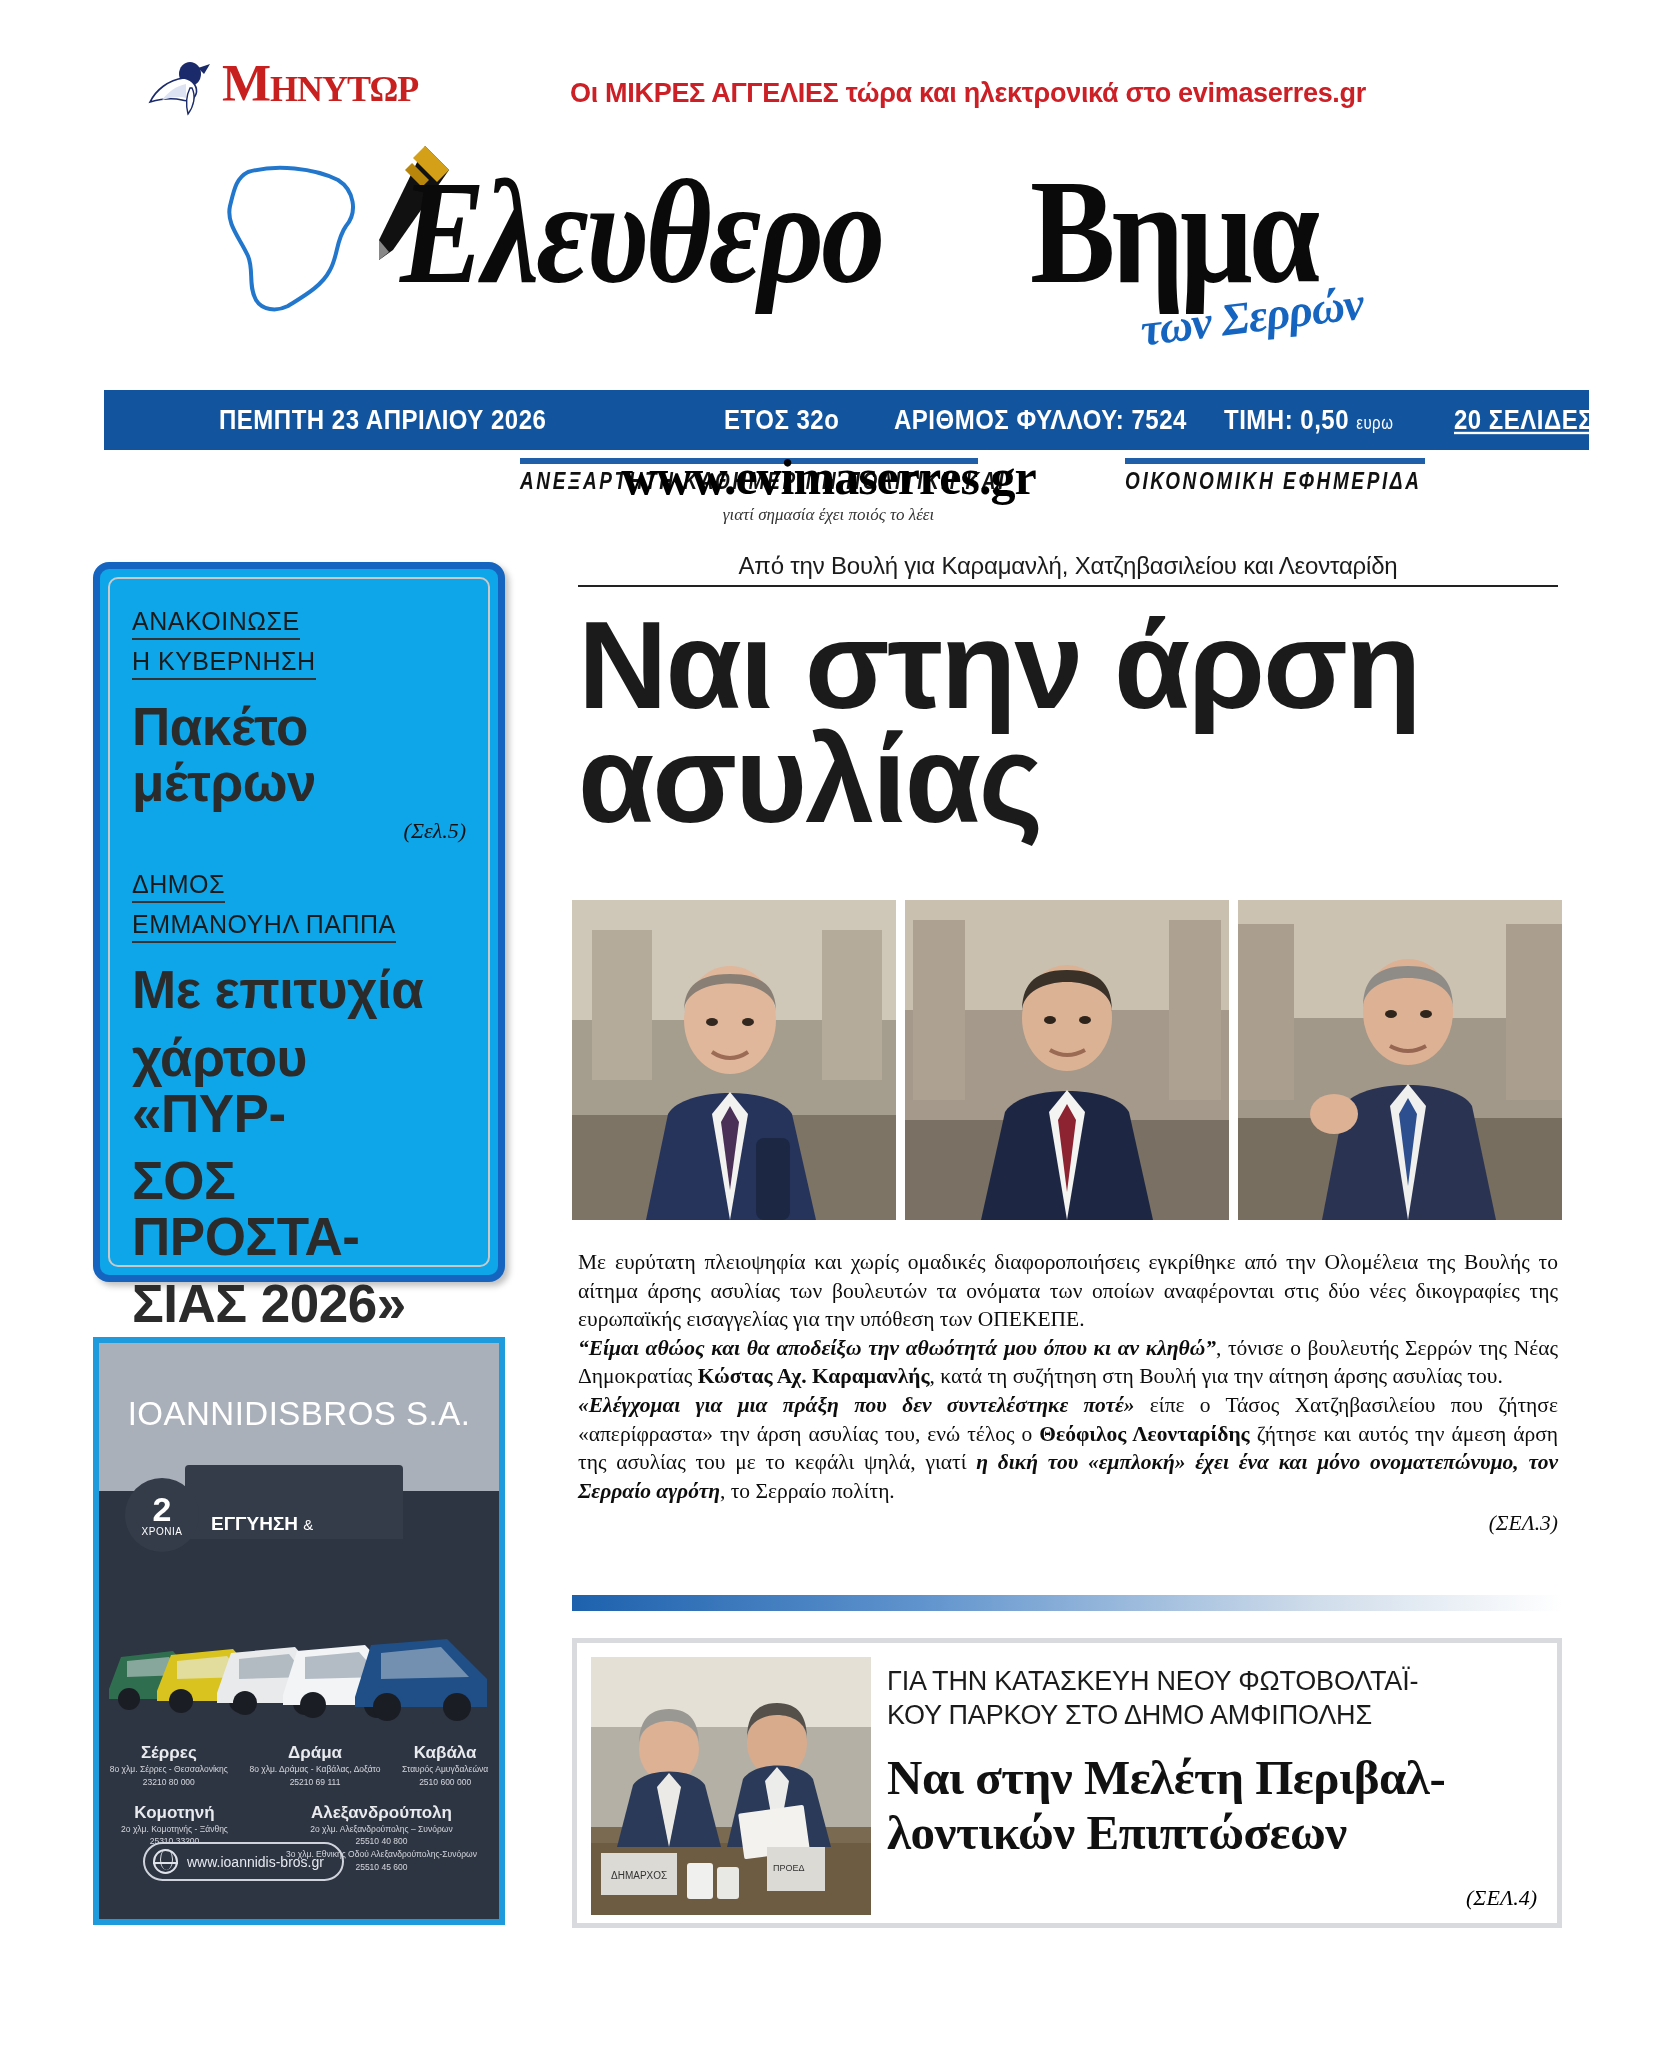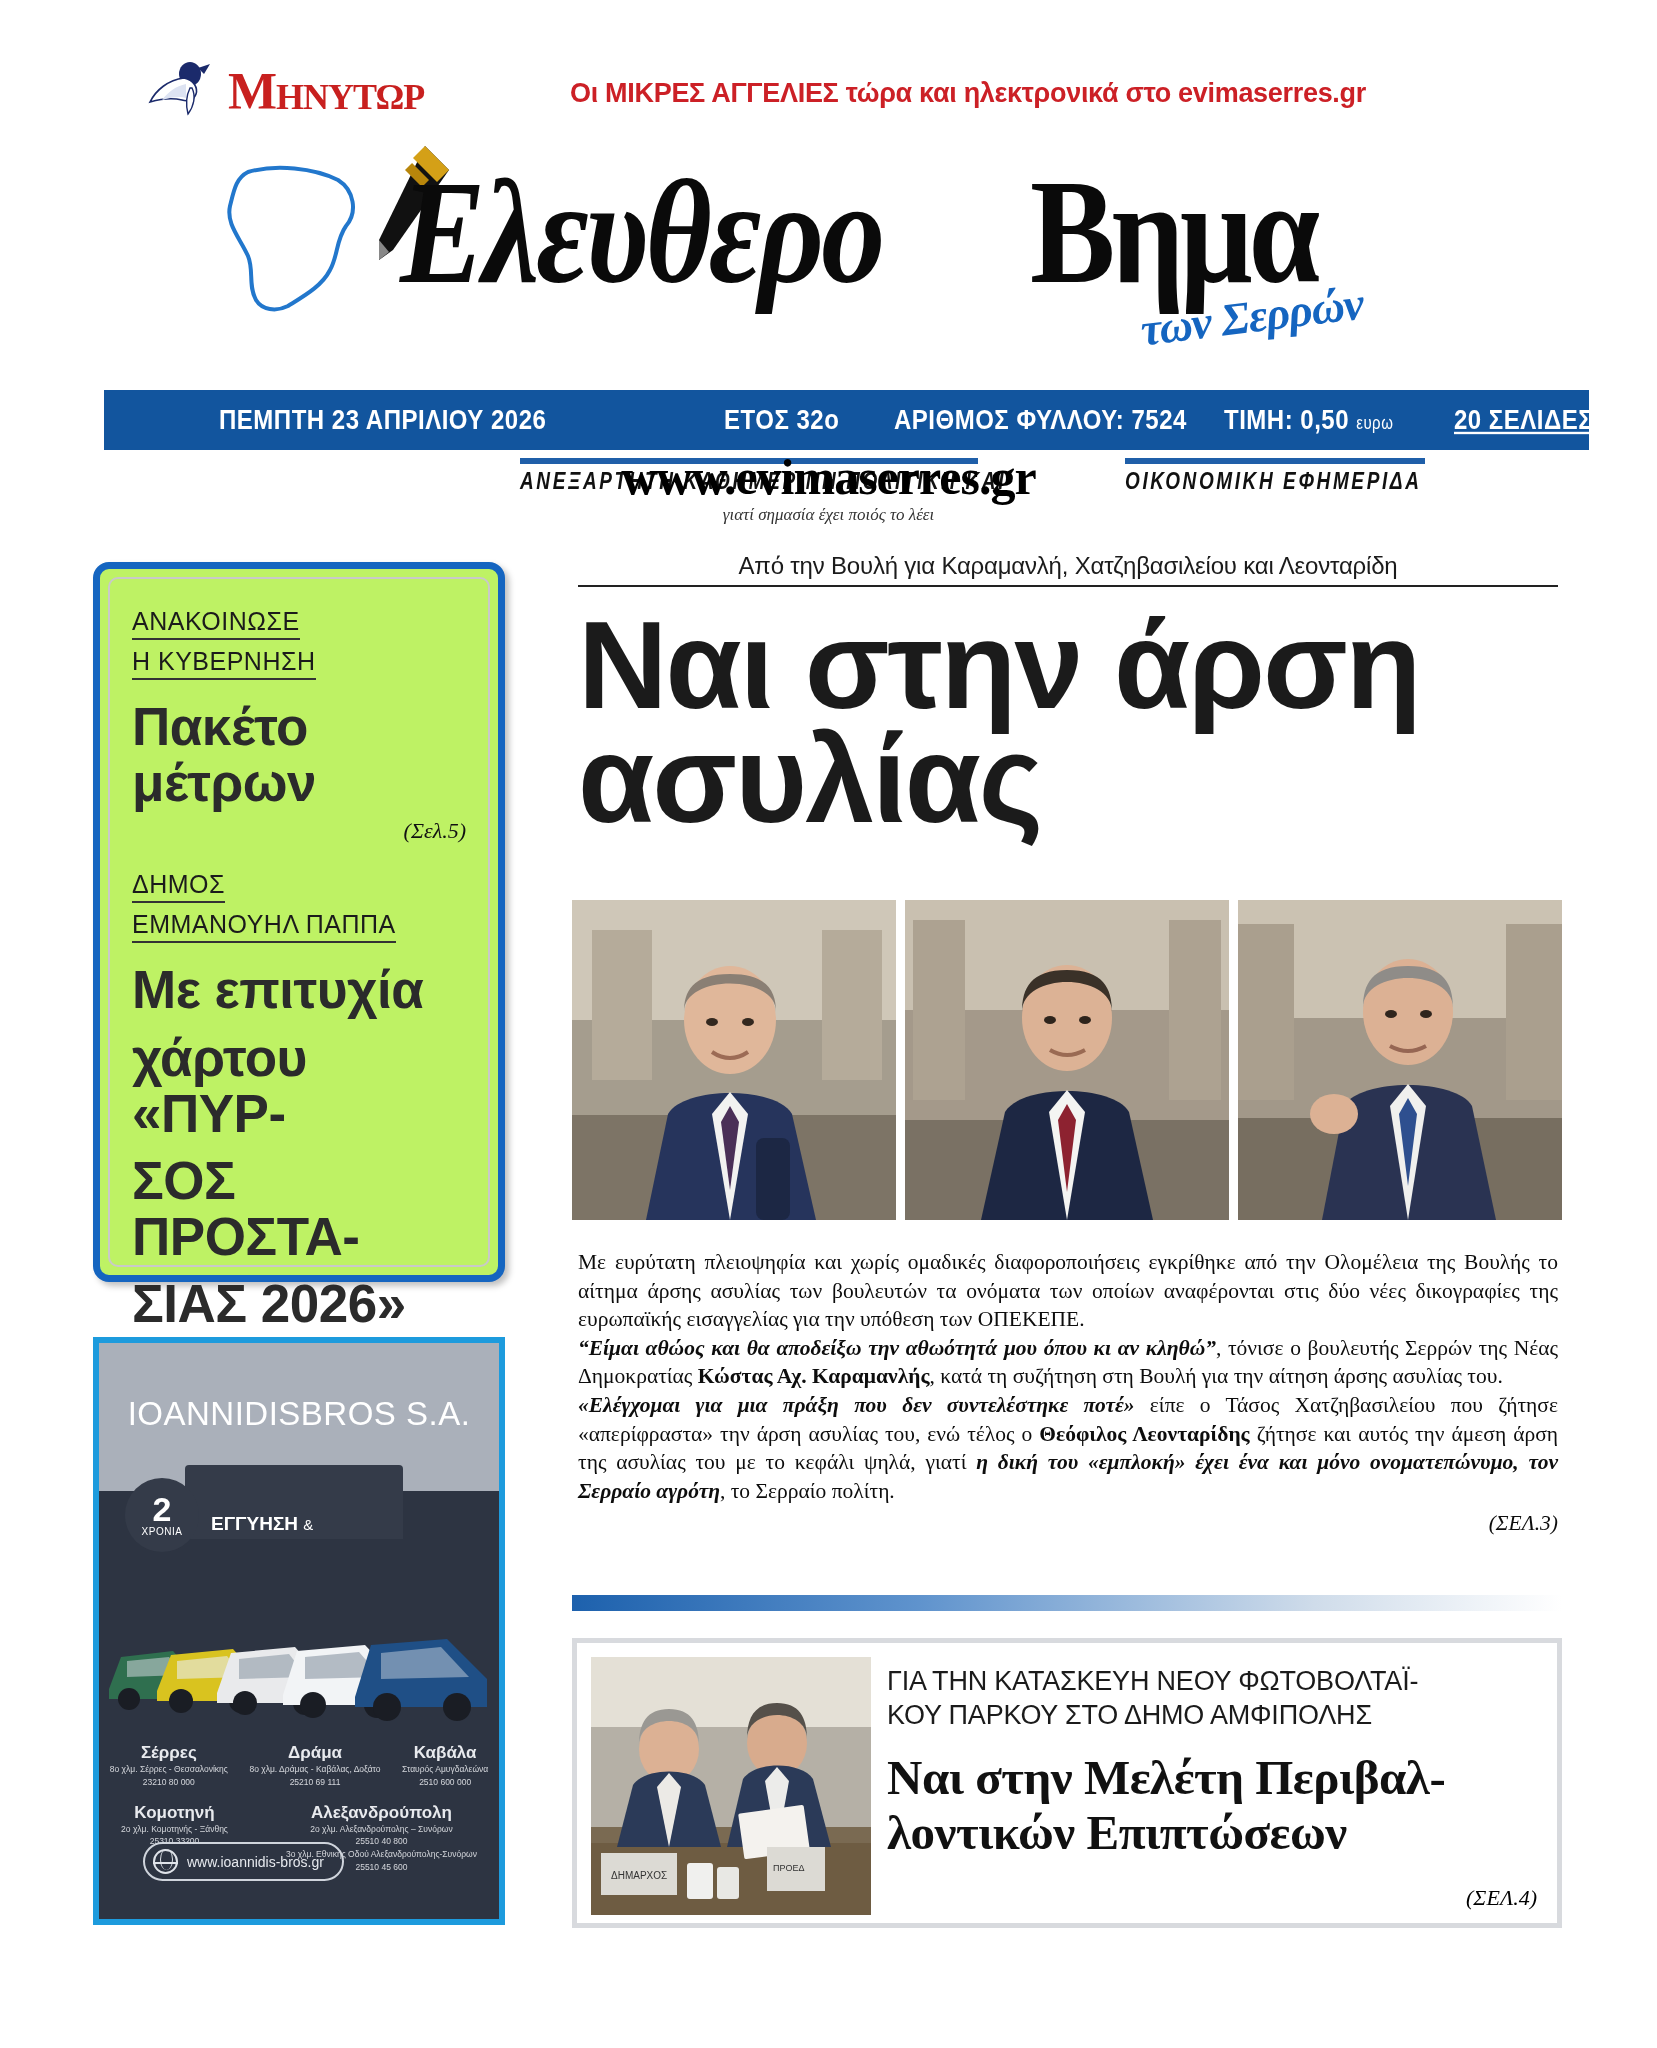--- a/index.html
+++ b/index.html
@@ -11,21 +11,21 @@
     overflow: hidden;
   }
 
   
   .top-strip {
     position: absolute; left: 0; top: 0; width: 1657px; height: 160px;
     display: flex; align-items: center;
   }
   .minytor-logo {
     position: absolute; left: 148px; top: 58px;
-    display: flex; align-items: flex-end; gap: 6px;
+    display: flex; align-items: flex-start; 
   }
   .dove {
     width: 74px; height: 60px; position: relative;
   }
   .minytor-word {
     font-family: "Liberation Serif", serif;
     font-weight: bold;
     font-size: 52px;
     color: #c8201f;
     letter-spacing: -1px;
@@ -131,21 +131,21 @@
     font-family: "Liberation Serif", serif;
     font-style: italic;
     font-size: 17px; color: #333;
   }
 
   
   .side-box {
     position: absolute; left: 93px; top: 562px; width: 412px; height: 720px;
     border: 7px solid #1565c0;
     border-radius: 16px;
-    background: #bef264;
+    background: #0ea5e9;
     box-shadow: 4px 4px 6px rgba(0,0,0,0.25);
   }
   .side-box .inner {
     position: absolute; left: 8px; top: 8px; right: 8px; bottom: 8px;
     border: 2px solid #c9c9c9;
     border-radius: 10px;
     padding: 28px 22px 10px 22px;
   }
   .kicker {
     font-size: 25px; color: #1b1b1b; letter-spacing: 0.5px;

